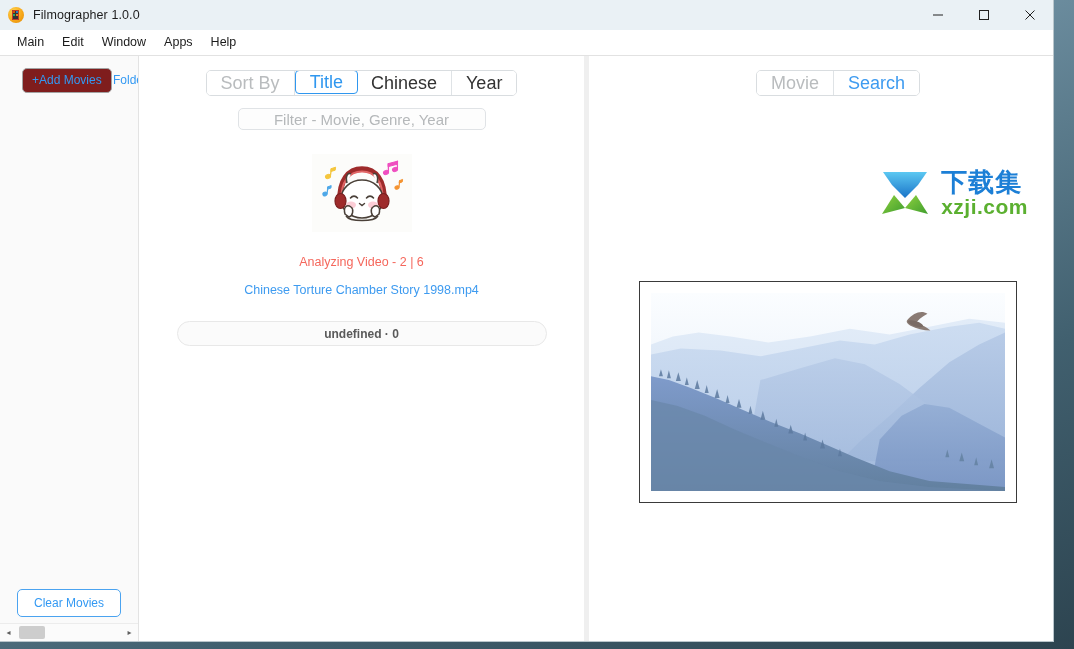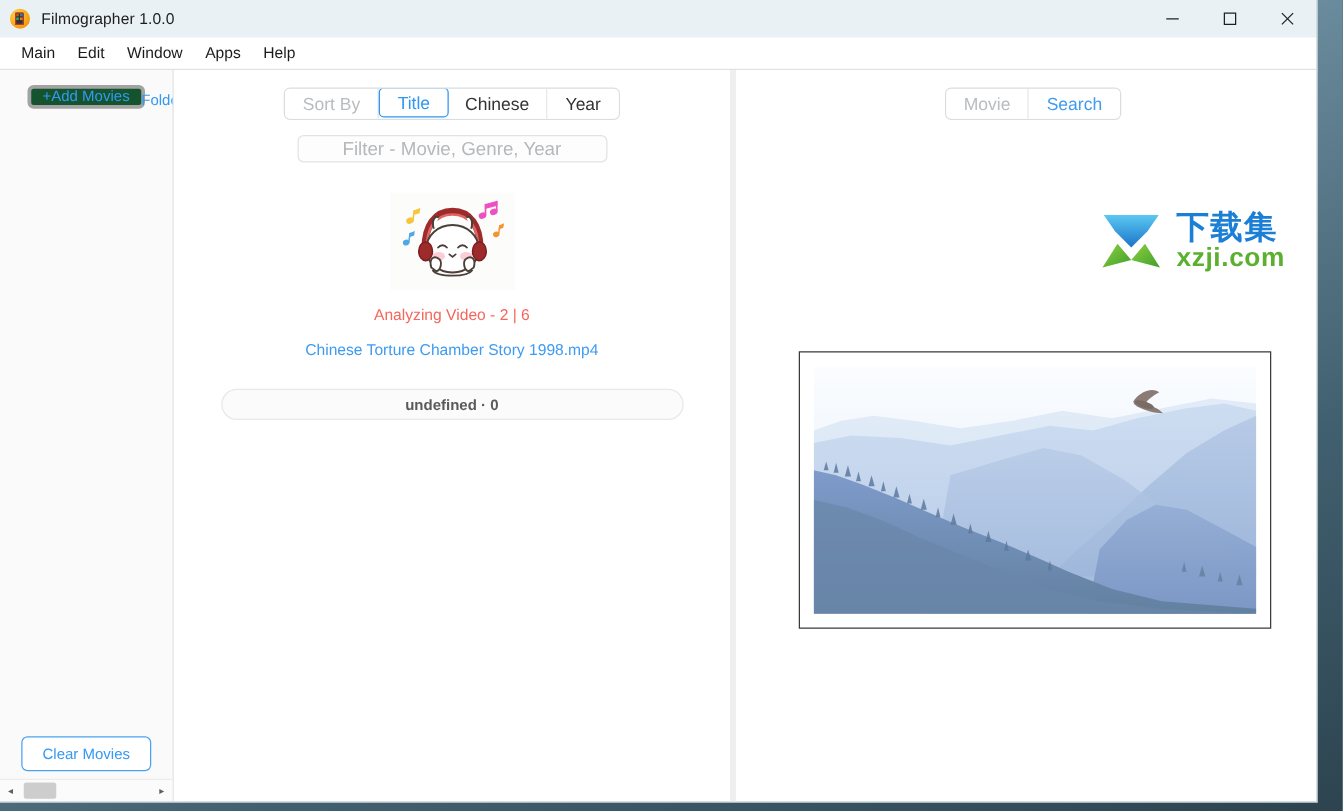--- a/index.html
+++ b/index.html
@@ -130,27 +130,27 @@
     overflow: hidden;
   }
   #sidebar-top {
     padding-top: 14px;
     position: relative;
     height: 40px;
     flex: none;
   }
   .sb-btn {
     position: absolute;
-    border: 3px solid #a3a3a3;
+    border: 1px solid #a3a3a3;
     border-radius: 5px;
-    background: #14532d;
+    background: #7f1d1d;
     color: #3399f3;
     font-size: 12px;
     font-family: "Liberation Sans", sans-serif;
-    padding: 0 9px;
+    padding: 5px 9px;
     white-space: nowrap;
     cursor: pointer;
     line-height: 1.05;
   }
   #add-movies-btn { left: 22px; top: 12px; }
   #add-folder-btn {
     left: 113px; top: 12px;
     border: none;
     background: transparent;
     padding: 6px 0;
@@ -218,21 +218,21 @@
   }
   .seg-group {
     display: flex;
     border: 1px solid #d9dde0;
     border-radius: 5px;
     overflow: hidden;
     background: #fff;
     height: 24px;
   }
   .seg {
-    font-size: 14px;
+    font-size: 18px;
     padding: 0 14px;
     display: flex;
     align-items: center;
     justify-content: center;
     color: #333;
     border-right: 1px solid #dfe3e6;
     background: #fff;
     cursor: pointer;
     box-sizing: border-box;
     height: 100%;
@@ -266,21 +266,21 @@
   
   #bunny-wrap {
     margin-top: 24px;
     width: 100px;
     height: 78px;
     position: relative;
   }
   #bunny-wrap svg { display: block; }
 
   #status-line {
-    margin-top: 13px;
+    margin-top: 23px;
     font-size: 12.5px;
     color: #f5675c;
     text-align: center;
   }
   #file-line {
     margin-top: 14px;
     font-size: 12.5px;
     color: #3e9bf0;
     text-align: center;
   }

